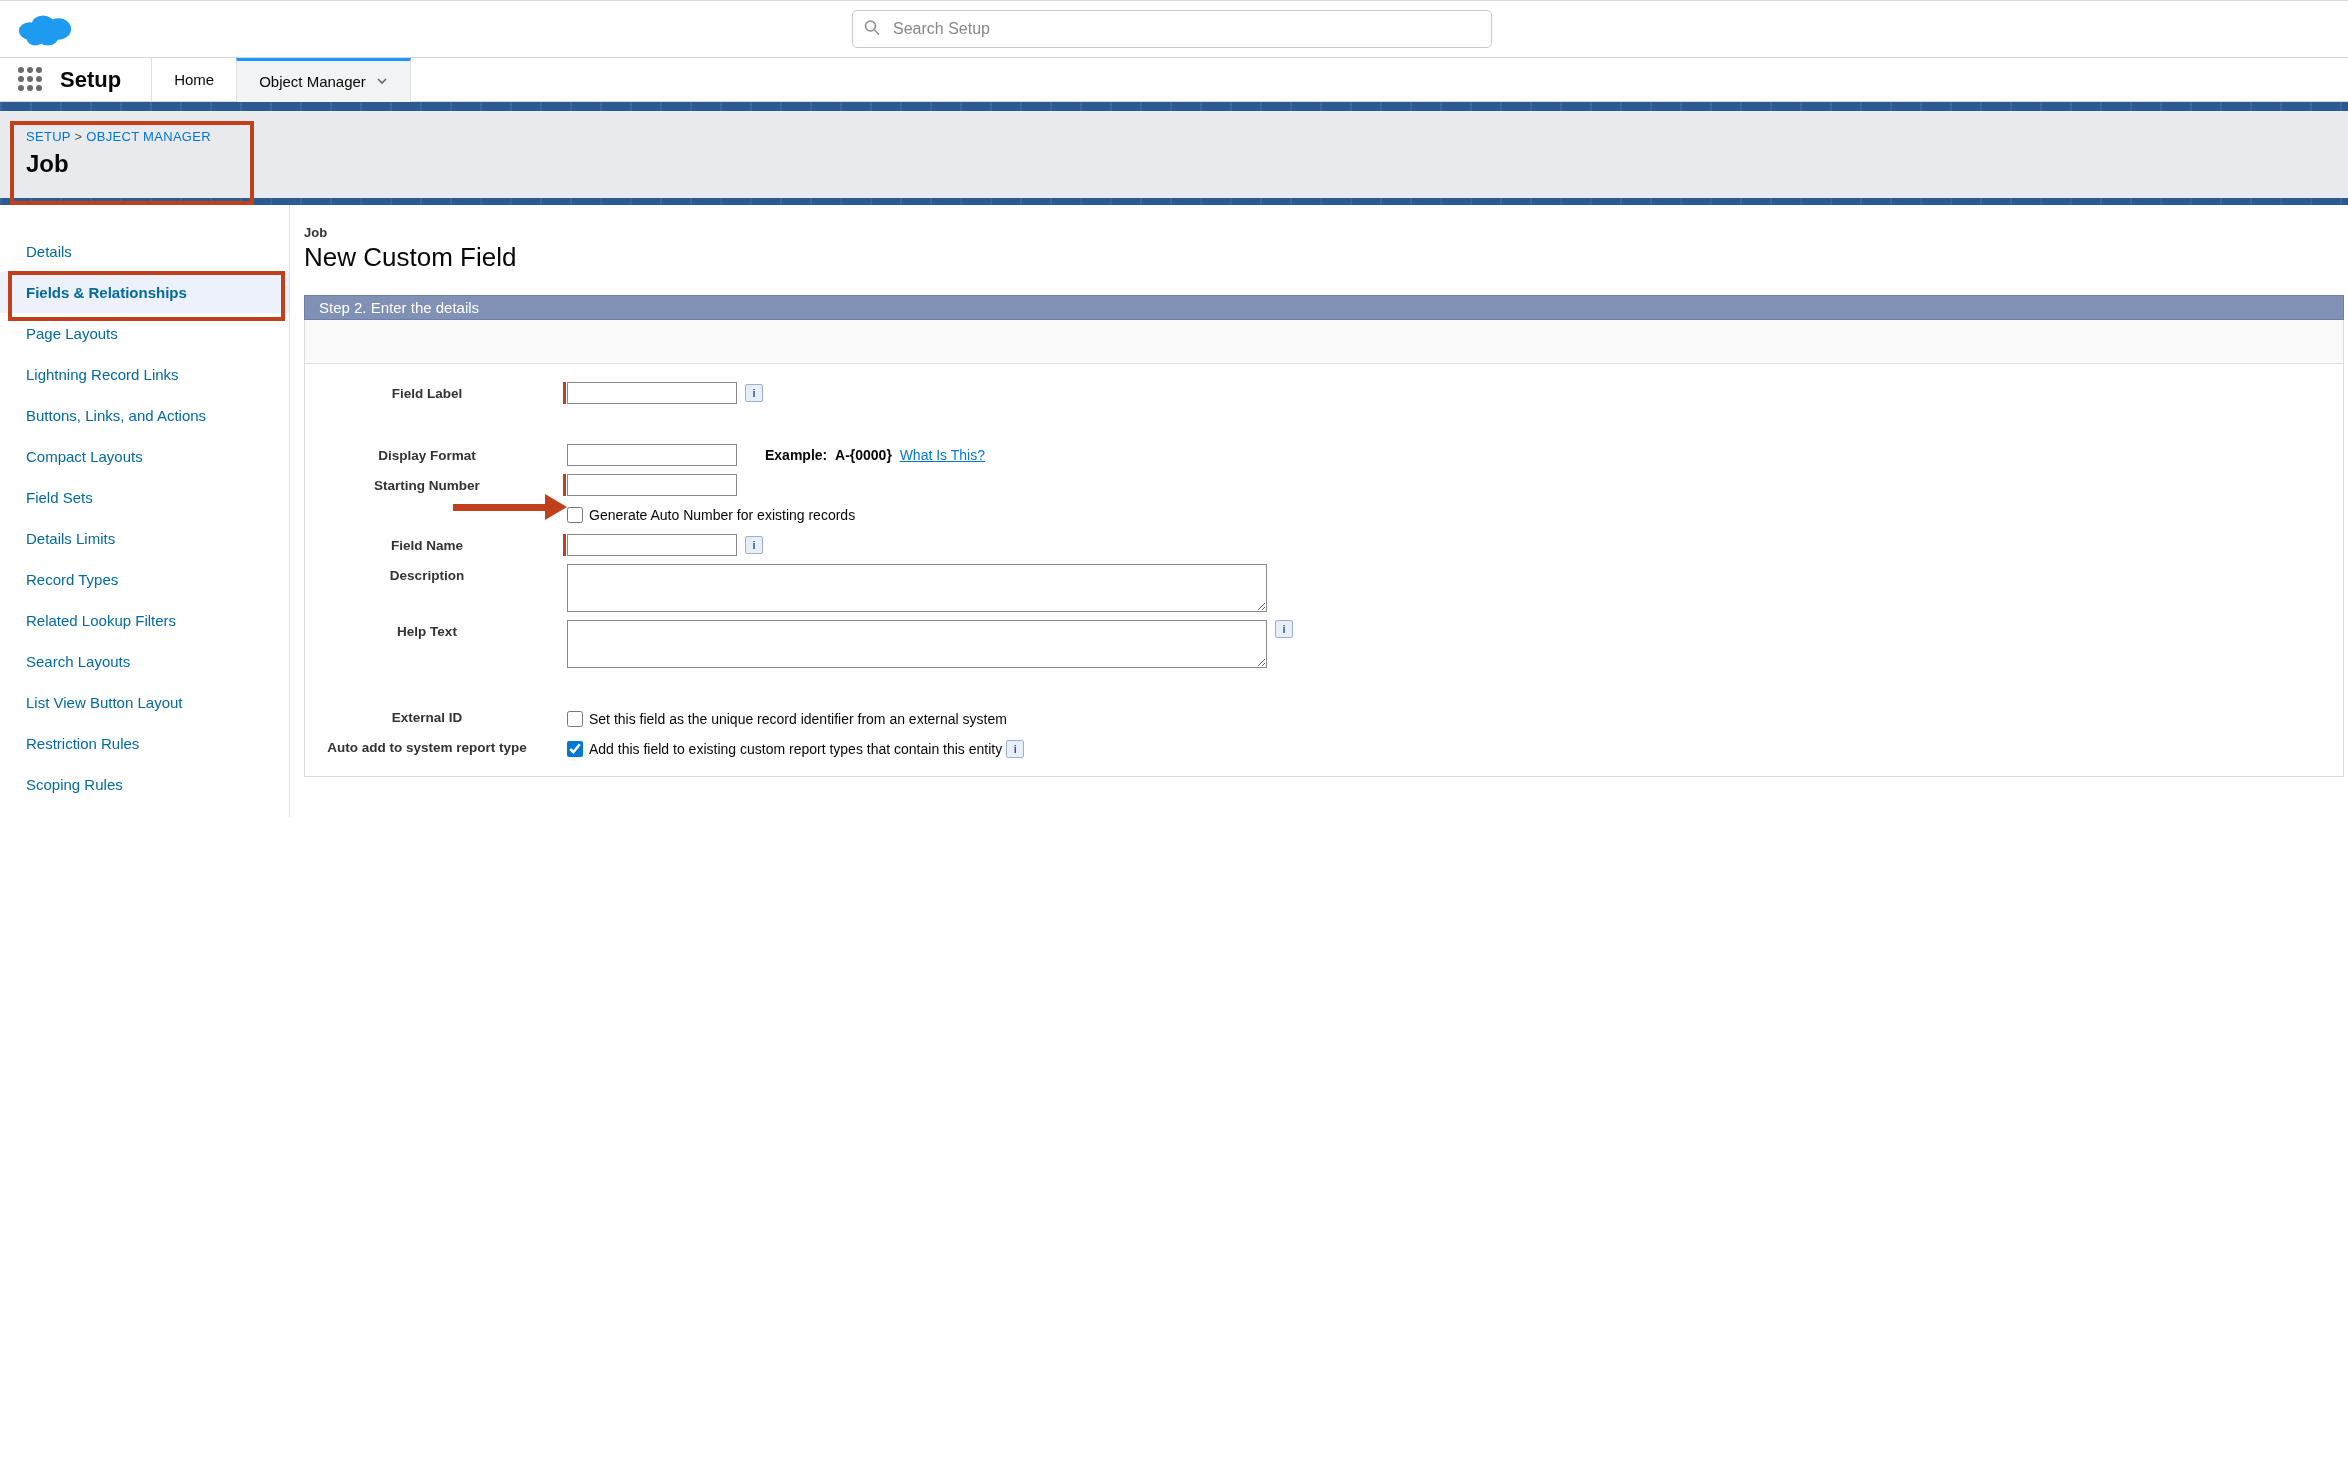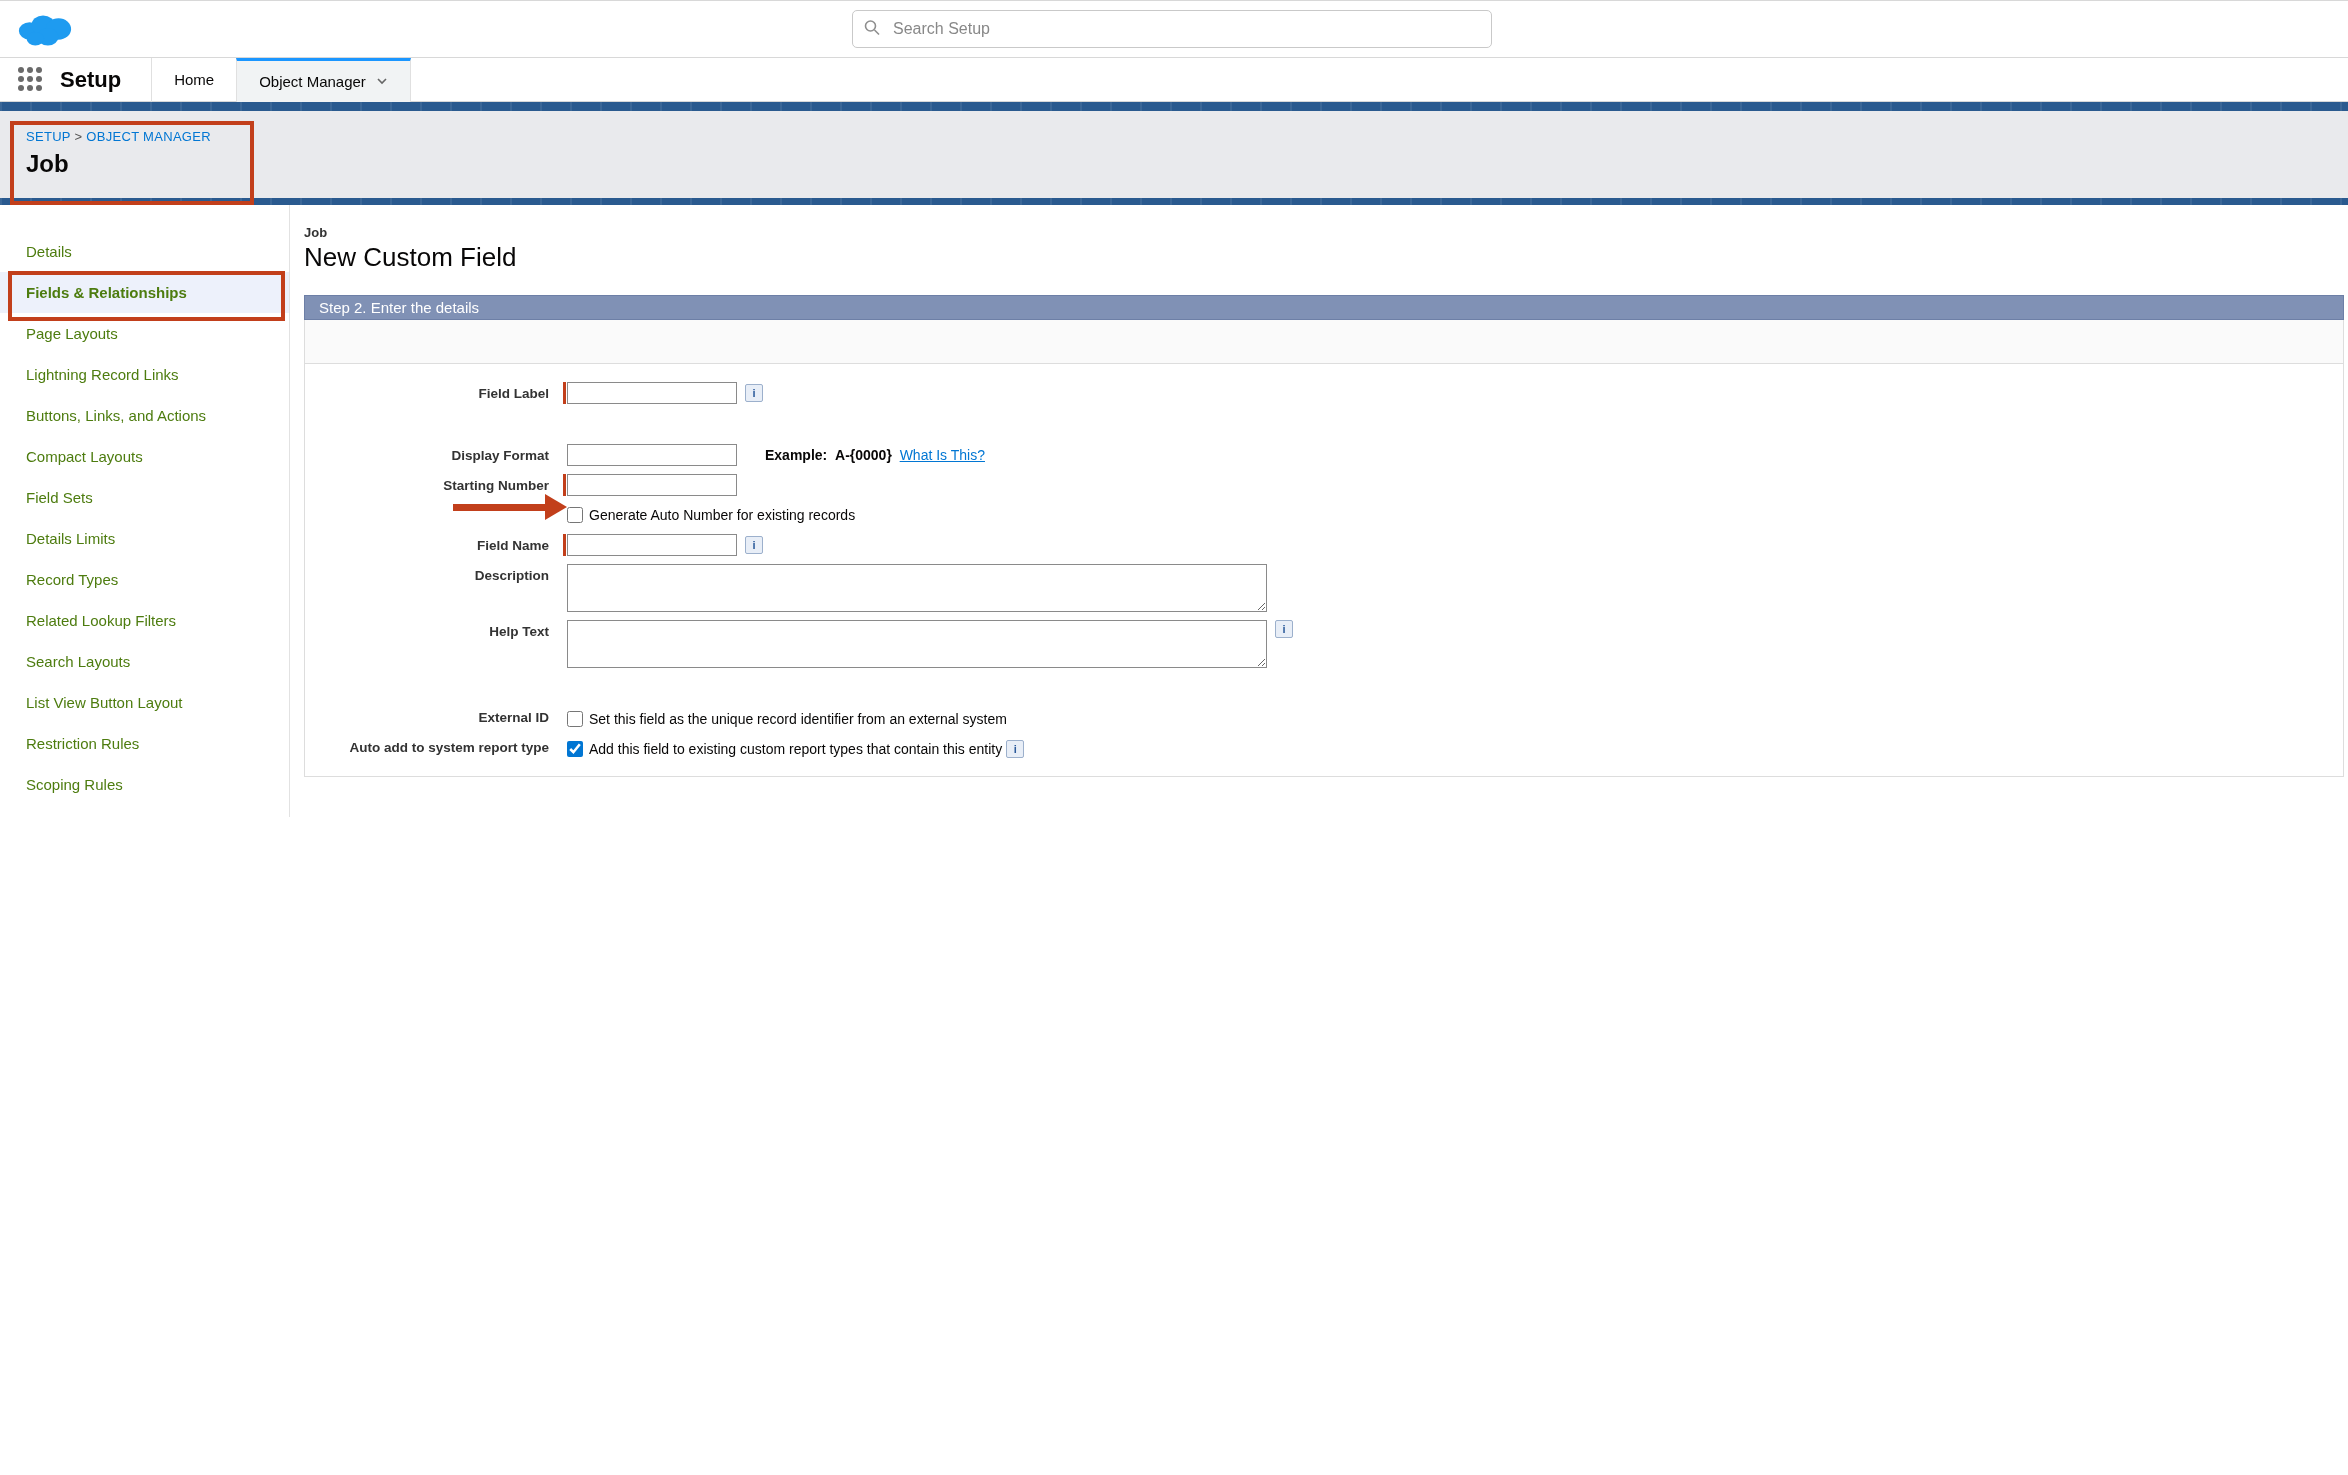--- a/index.html
+++ b/index.html
@@ -32,35 +32,35 @@
 .breadcrumb { font-size: 13px; letter-spacing: .3px; color: #0176d3; margin-bottom: 6px; }
 .breadcrumb .sep { color: #555; }
 .obj-title { font-size: 24px; font-weight: 700; }
 
 
 .main { display: flex; }
 
 
 .sidebar { width: 290px; border-right: 1px solid #e2e2e2; padding-top: 26px; position: relative; }
 .sidebar .highlight-box { position: absolute; border: 4px solid #c23f1b; left: 8px; top: 66px; right: 4px; height: 50px; }
-.nav-item { padding: 12px 26px; font-size: 15px; color: #4d7c0f; cursor: pointer; }
+.nav-item { padding: 12px 26px; font-size: 15px; color: #0369a1; cursor: pointer; }
 .nav-item.active { background: #edf1fb; font-weight: 600; }
 
 
 .content { flex: 1; padding: 20px 4px 40px 14px; }
 .crumb-small { font-size: 13px; font-weight: 600; color: #333; margin-bottom: 2px; }
 .page-title { font-size: 26px; font-weight: 400; margin-bottom: 22px; }
 
 .step-header { background: #8091b5; color: #fff; font-weight: 400; padding: 3px 14px; font-size: 15px; border: 1px solid #6d7fa6; }
 .step-gap { height: 44px; border: 1px solid #ddd; border-top: none; background: #fafafa; }
 
 .form-table { width: 100%; border: 1px solid #ddd; border-top: none; background: #fff; }
 .form-row { display: flex; align-items: flex-start; padding: 4px 0; }
 .form-row.first { padding-top: 18px; }
-.lbl { width: 258px; text-align: right; padding-right: 14px; padding-top: 4px; font-size: 13.5px; font-weight: 600; color: #333; }
+.lbl { width: 258px; text-align: center; padding-right: 14px; padding-top: 4px; font-size: 13.5px; font-weight: 600; color: #333; }
 .lbl.shift { padding-top: 2px; }
 .ctrl { display: flex; align-items: center; flex: 1; }
 .req-bar { width: 3px; height: 22px; background: #c23f1b; margin-right: 1px; }
 .req-bar.hidden { visibility: hidden; }
 .txt-in { width: 170px; height: 22px; border: 1px solid #8a8a8a; padding: 0 4px; font-size: 13px; }
 .info-btn { width: 18px; height: 18px; background: #e8eef7; border: 1px solid #9cb0cc; color: #2b5a9b; font-size: 11px; font-weight: 700; display: flex; align-items: center; justify-content: center; margin-left: 8px; border-radius: 2px; cursor: pointer; }
 .example { margin-left: 28px; font-size: 14px; }
 .example b { font-weight: 700; }
 .link { color: #0176d3; text-decoration: underline; }
 .cb { width: 16px; height: 16px; margin-right: 6px; accent-color: #0176d3; }

